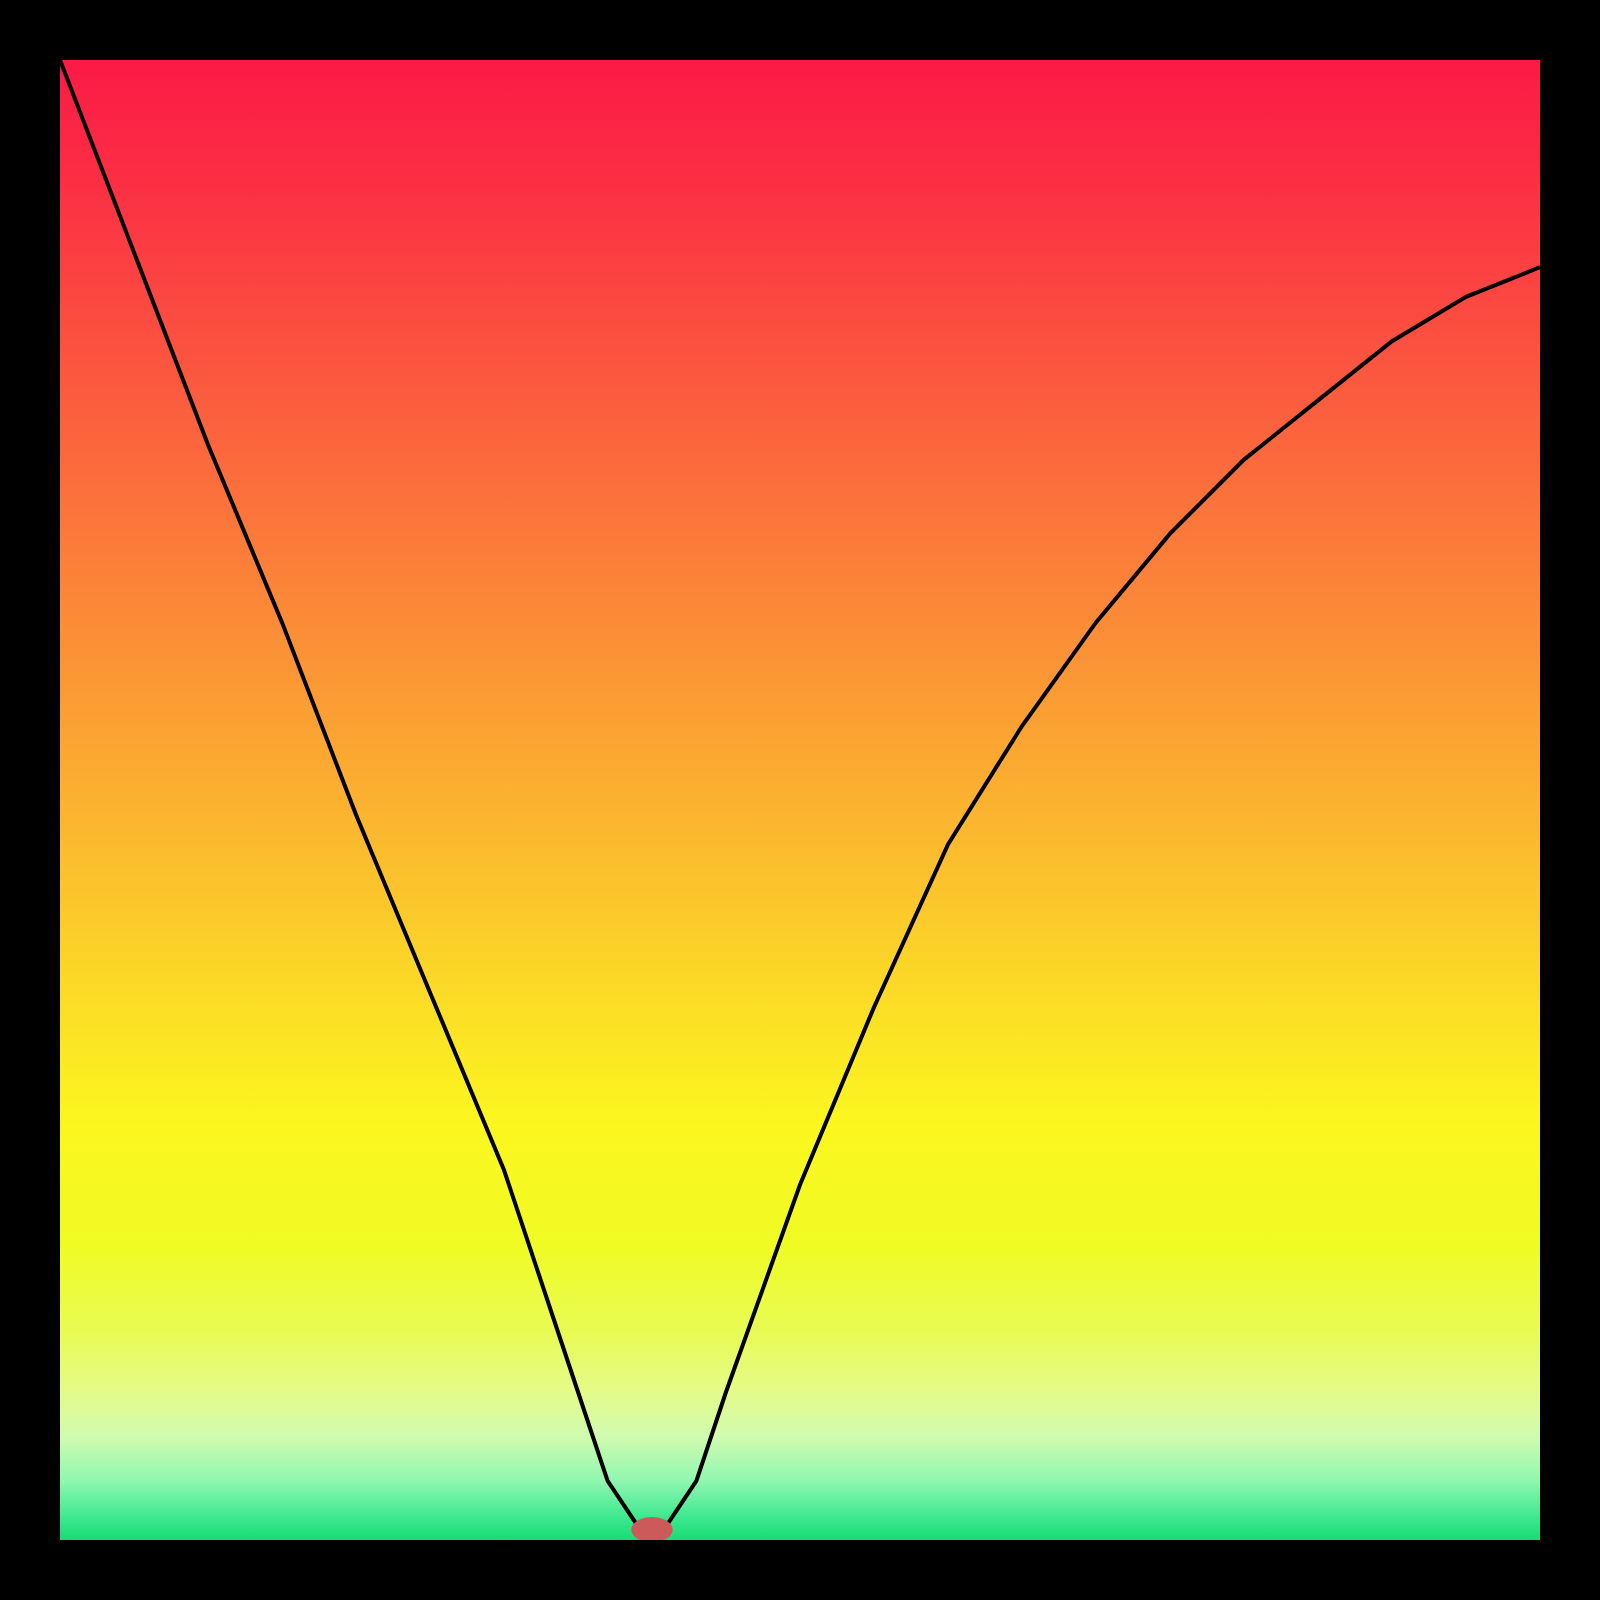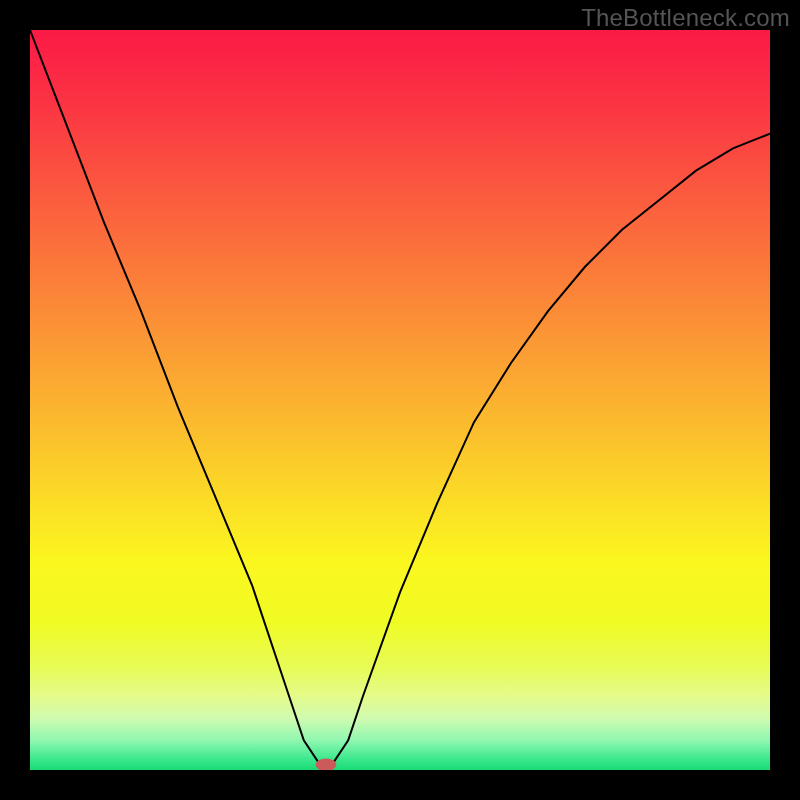--- a/index.html
+++ b/index.html
@@ -34,21 +34,20 @@
     font-weight: 500;
     letter-spacing: 0.2px;
     user-select: none;
   }
   svg { display: block; }
 </style>
 </head>
 <body>
 
 <div class="frame">
-  <div class="watermark">TheBottleneck.com</div>
   <div class="plot">
     <svg id="chart-svg" width="740" height="740" viewBox="0 0 100 100" preserveAspectRatio="none">
       <defs>
         <linearGradient id="bg-grad" x1="0" y1="0" x2="0" y2="1">
             <stop offset="0.00%" stop-color="#fb1a46"></stop>
             <stop offset="8.00%" stop-color="#fb2e44"></stop>
             <stop offset="16.00%" stop-color="#fb4741"></stop>
             <stop offset="24.00%" stop-color="#fb603e"></stop>
             <stop offset="32.00%" stop-color="#fb793a"></stop>
             <stop offset="40.00%" stop-color="#fb9236"></stop>

